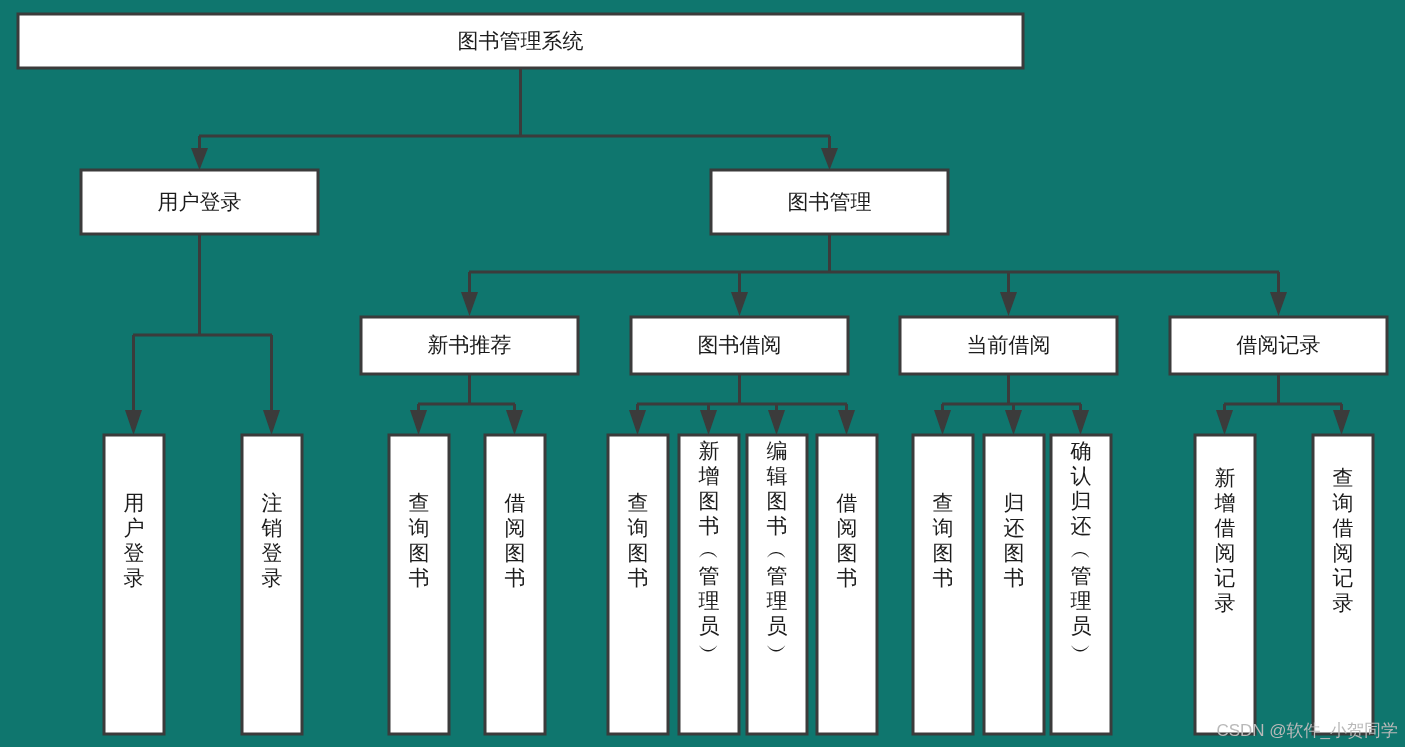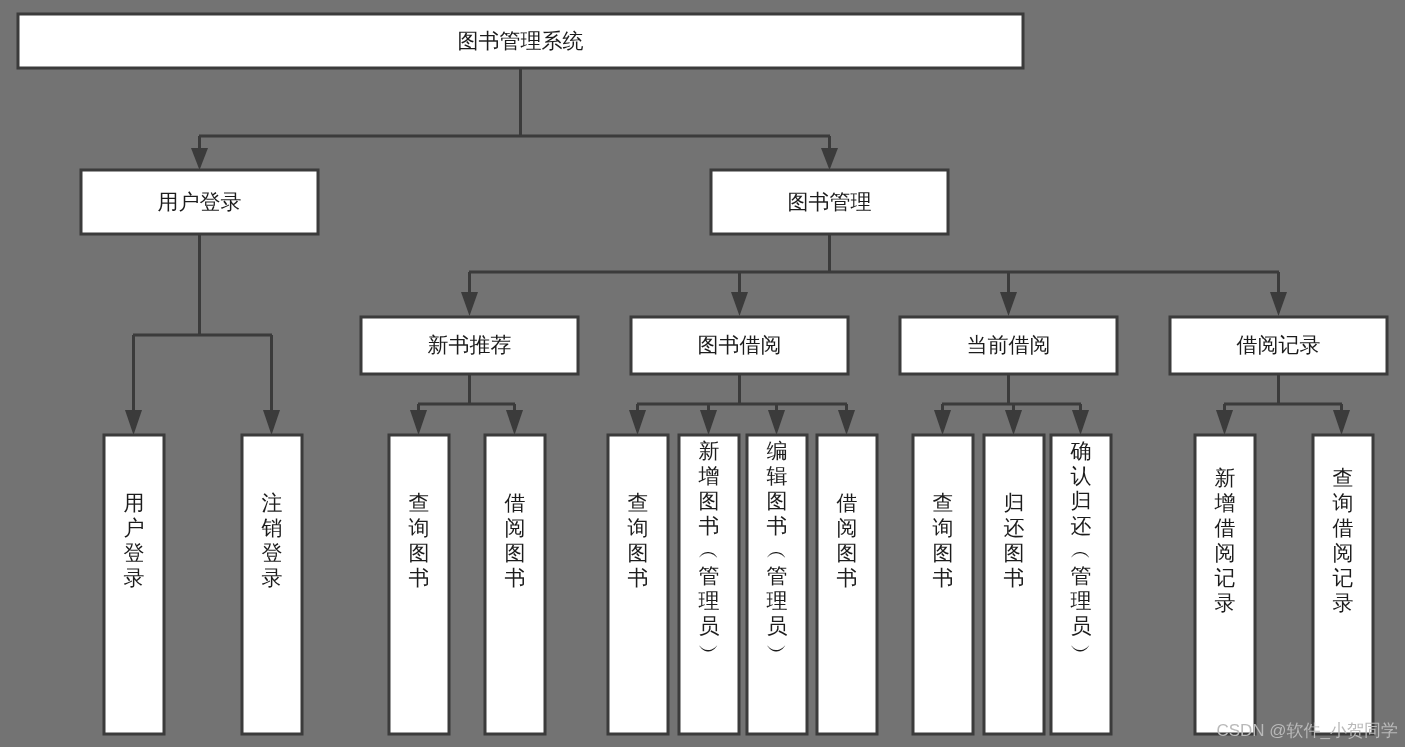--- a/index.html
+++ b/index.html
@@ -8,21 +8,21 @@
     padding: 0;
     background: #ffffff;
   }
   body {
     font-family: "Liberation Sans", "DejaVu Sans", sans-serif;
   }
   #diagram-root {
     position: relative;
     width: 1405px;
     height: 747px;
-    background: #737373;
+    background: #0f766e;
     overflow: hidden;
   }
   svg#tree-svg {
     position: absolute;
     top: 0;
     left: 0;
     width: 1405px;
     height: 747px;
     display: block;
   }

